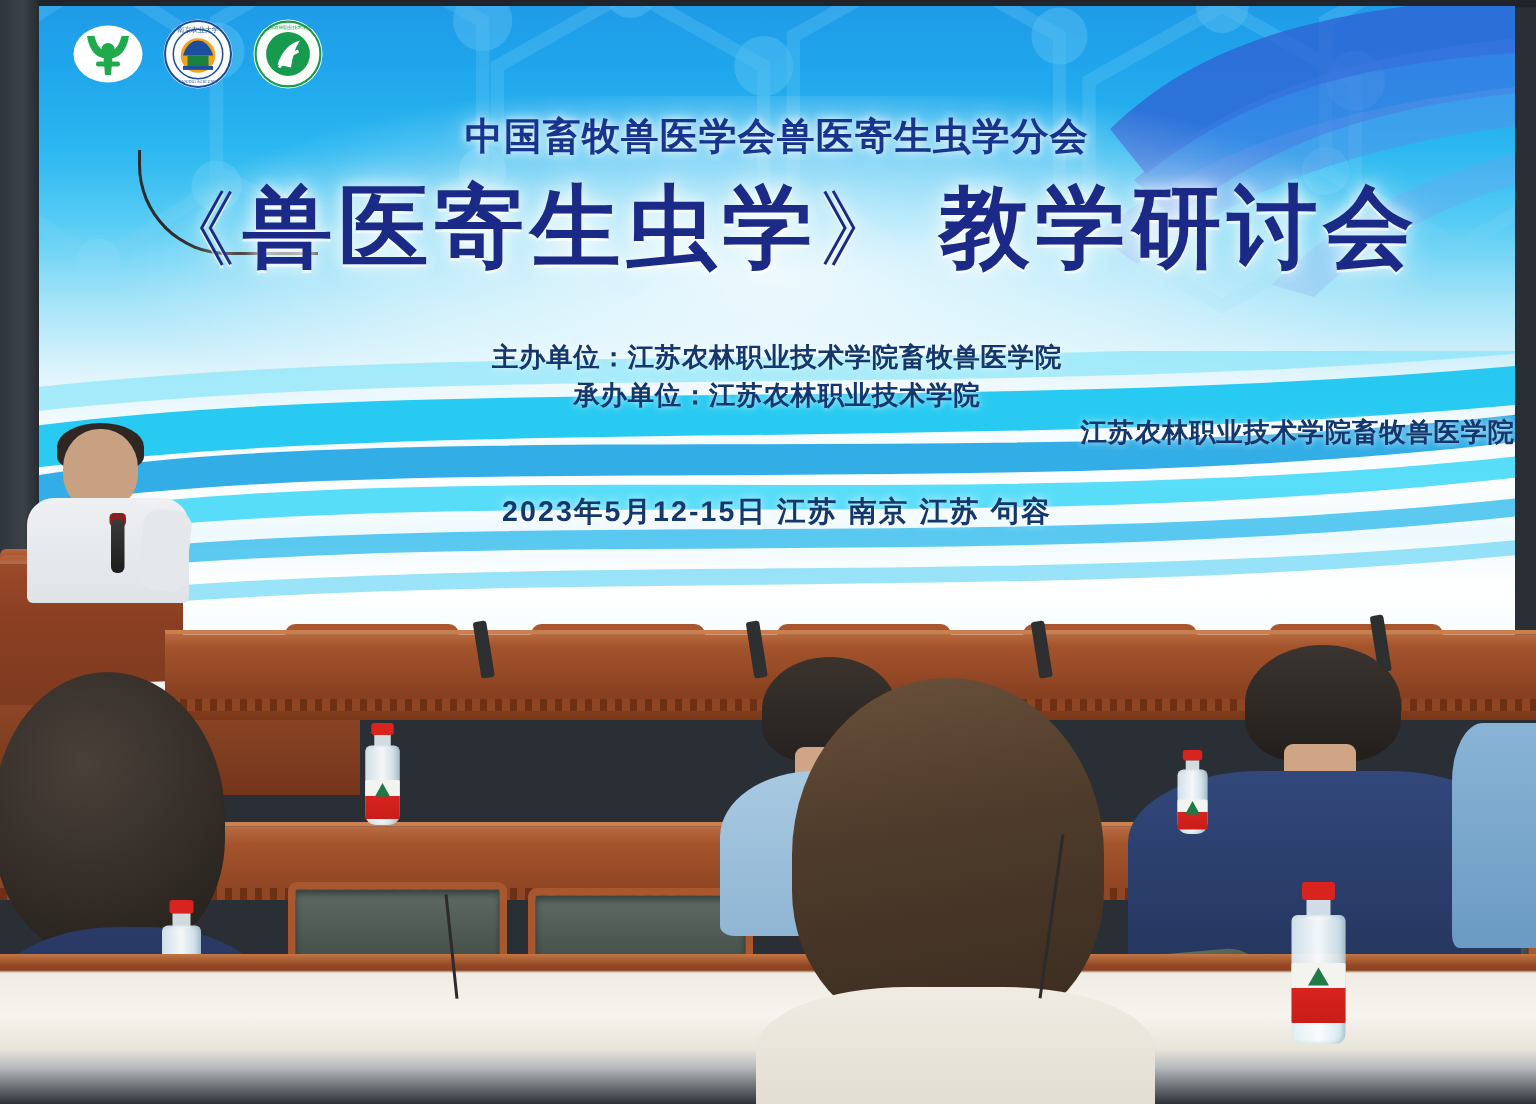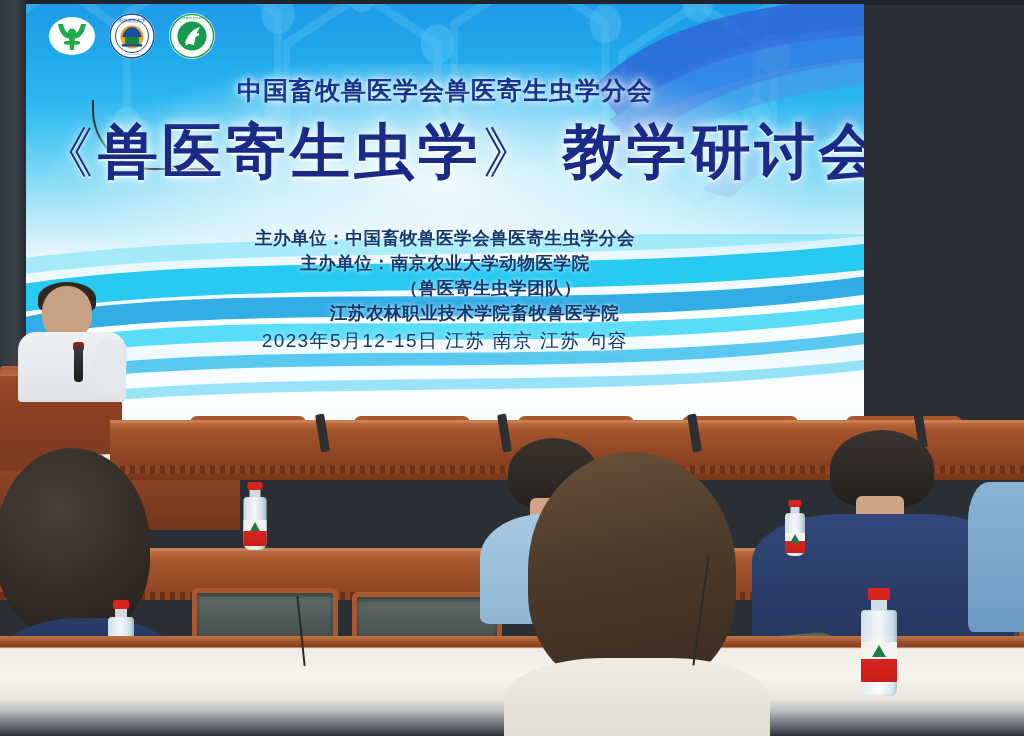--- a/index.html
+++ b/index.html
@@ -11,21 +11,21 @@
     background:#2a2f36;
   }
 
   
   .wall-left{position:absolute;left:0;top:0;width:26px;height:450px;
     background:linear-gradient(90deg,#31363d 0%,#3b4149 60%,#262b31 100%);}
   .wall-top{position:absolute;left:0;top:0;width:1024px;height:5px;
     background:#20242a;}
 
   
-  .banner{position:absolute;left:26px;top:4px;width:838px;height:430px;overflow:hidden;
+  .banner{position:absolute;left:26px;top:4px;width:984px;height:430px;overflow:hidden;
     background:linear-gradient(180deg,
       #1f9be8 0%,
       #1fa6ec 10%,
       #2bb7f0 22%,
       #59cdf4 34%,
       #a5e4f8 46%,
       #e3f5fc 58%,
       #f4fbfe 66%,
       #fdfefe 74%,
       #eef9fd 82%,
@@ -69,24 +69,24 @@
     white-space:nowrap;padding-left:12px;}
   .line-main .brk{font-weight:normal;font-size:56px;}
   .line-en{position:absolute;top:176px;width:100%;
     font-size:23.5px;font-weight:bold;letter-spacing:2.1px;color:#1d3e8e;
     font-family:"Liberation Serif","DejaVu Serif",serif;
     text-shadow:0 0 6px rgba(255,255,255,.9);}
 
   .block-info{position:absolute;top:222px;left:0;width:100%;color:#14386e;}
   .info-row{font-size:17.5px;font-weight:bold;line-height:25px;letter-spacing:.6px;
     text-shadow:0 0 5px rgba(255,255,255,.8);}
-  .info-row.indent{padding-left:59px;}
+  .info-row.indent{padding-left:59px;text-align:right;}
   .info-row.indent2{padding-left:92px;}
   .date-row{position:absolute;top:324px;width:100%;
-    font-size:19px;font-weight:normal;letter-spacing:1.4px;color:#14386e;
+    font-size:19px;font-weight:bold;letter-spacing:1.4px;color:#14386e;
     text-shadow:0 0 6px rgba(255,255,255,.85);}
 
   
   .stage-front{position:absolute;left:26px;top:424px;width:998px;height:26px;
     background:linear-gradient(180deg,#cfe6f2,#bcd9ea);}
   .podium{position:absolute;left:0;top:370px;width:122px;height:110px;
     background:linear-gradient(180deg,#9c4b2a 0%,#8c3f22 35%,#7b3a20 100%);
     border-top:4px solid #b4603a;border-radius:3px 8px 0 0;
     box-shadow:inset 0 2px 0 rgba(255,255,255,.18);}
   .podium-top{position:absolute;left:0;top:366px;width:126px;height:10px;
@@ -236,23 +236,22 @@
 
     <div class="bannertext">
       <div class="line-org">中国畜牧兽医学会兽医寄生虫学分会</div>
 
       <div class="line-main">
         <span class="brk">《</span><span>兽医寄生虫学</span><span class="brk">》</span>&nbsp;<span>教学研讨会</span>
       </div>
 
 
       <div class="block-info">
-        <div class="info-row">主办单位：中国畜牧兽医学会兽医寄生虫学分会</div>
-        <div class="info-row">主办单位：南京农业大学动物医学院</div>
-        <div class="info-row indent2">（兽医寄生虫学团队）</div>
+        <div class="info-row">主办单位：江苏农林职业技术学院畜牧兽医学院</div>
+        <div class="info-row">承办单位：江苏农林职业技术学院</div>
         <div class="info-row indent">江苏农林职业技术学院畜牧兽医学院</div>
       </div>
 
       <div class="date-row">2023年5月12-15日   江苏 南京  江苏 句容</div>
     </div>
   </div>
 
   <div class="logos">
     <div class="logo">
       <svg viewBox="0 0 48 48">

